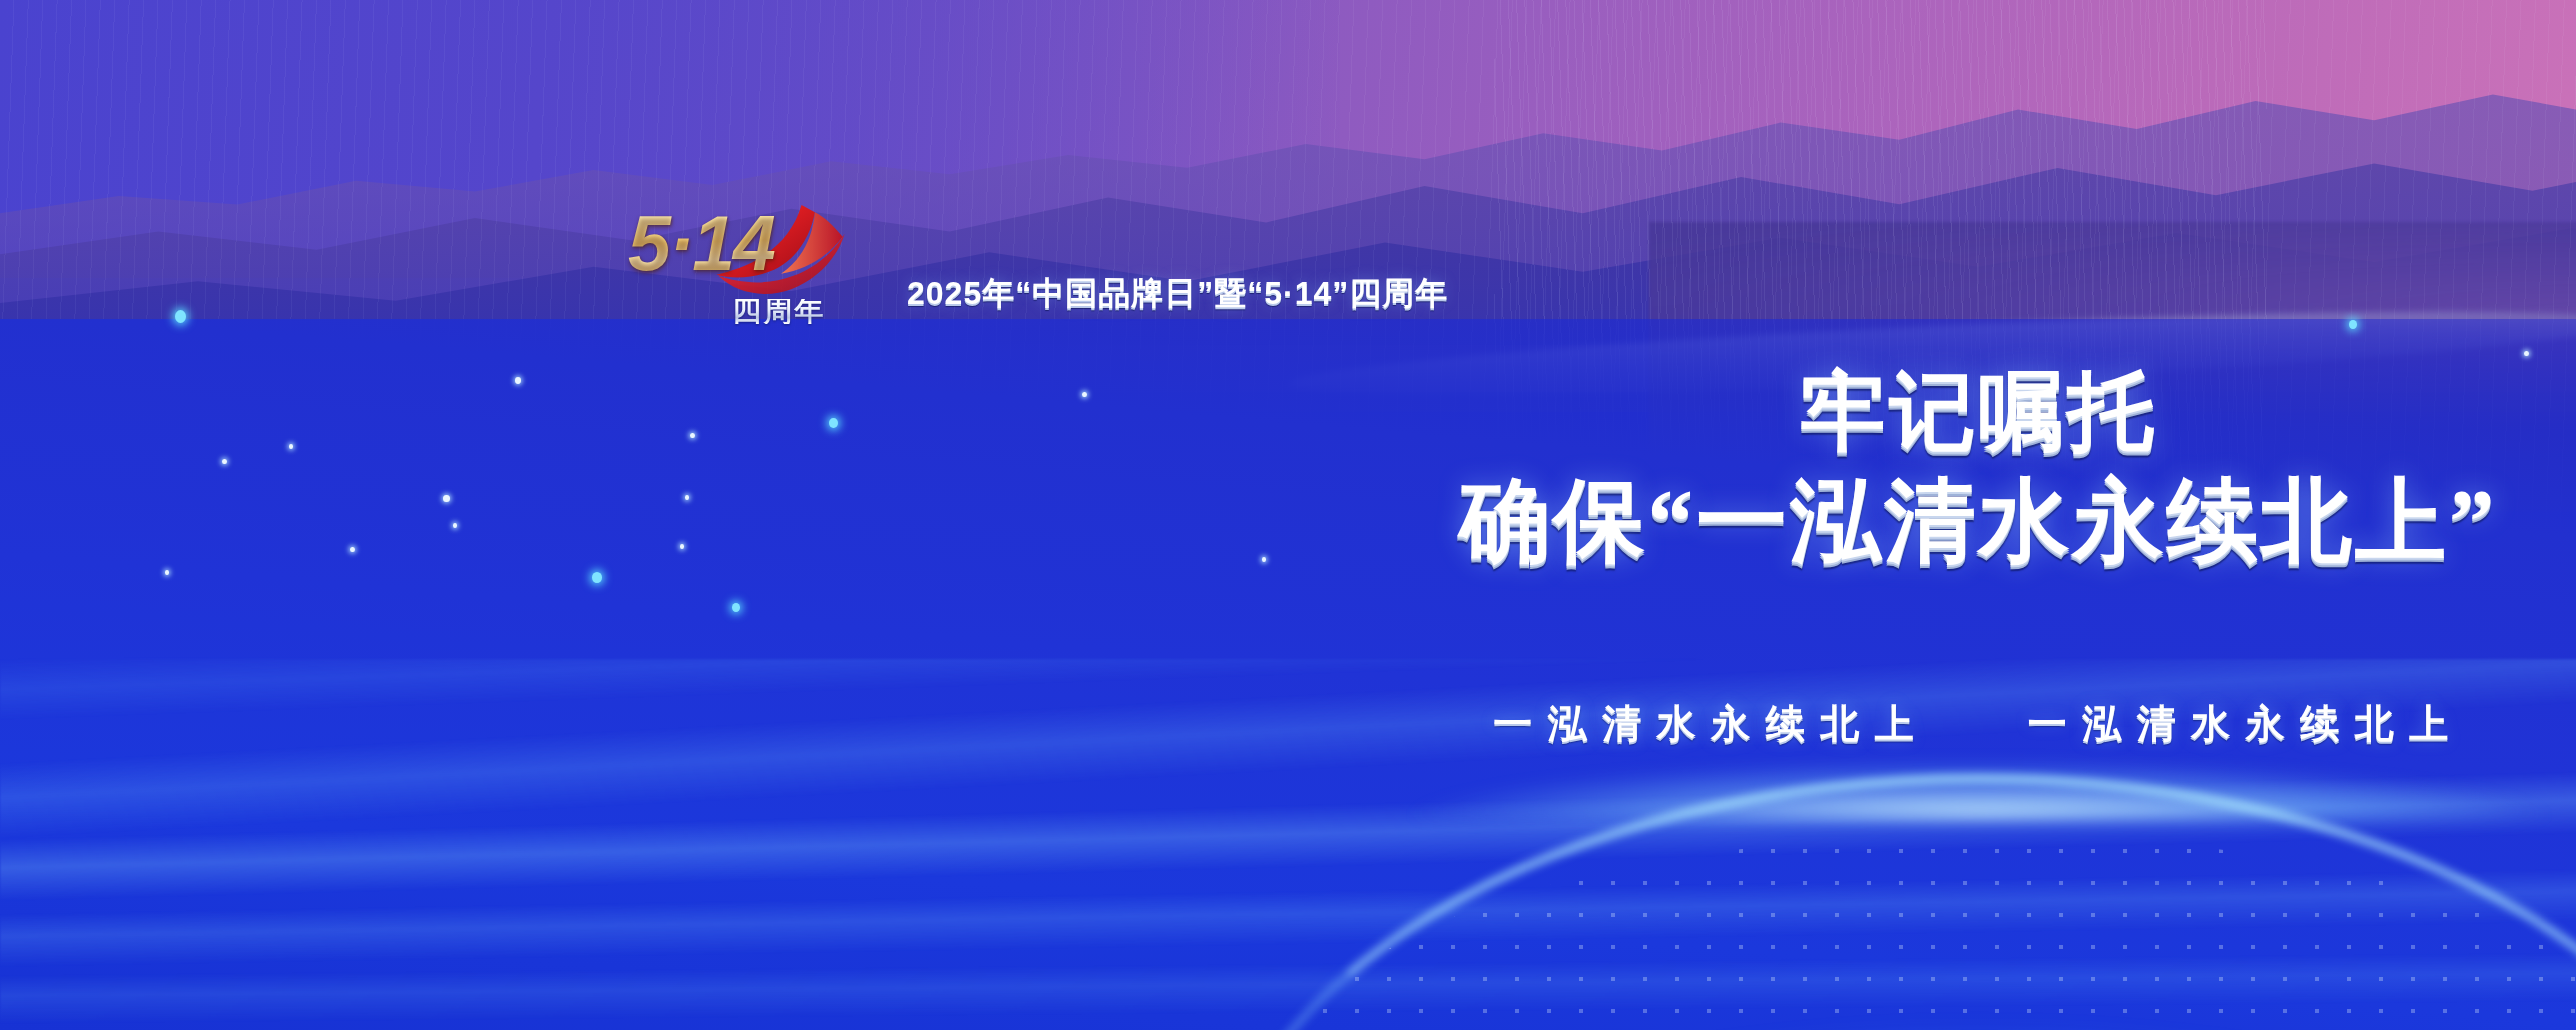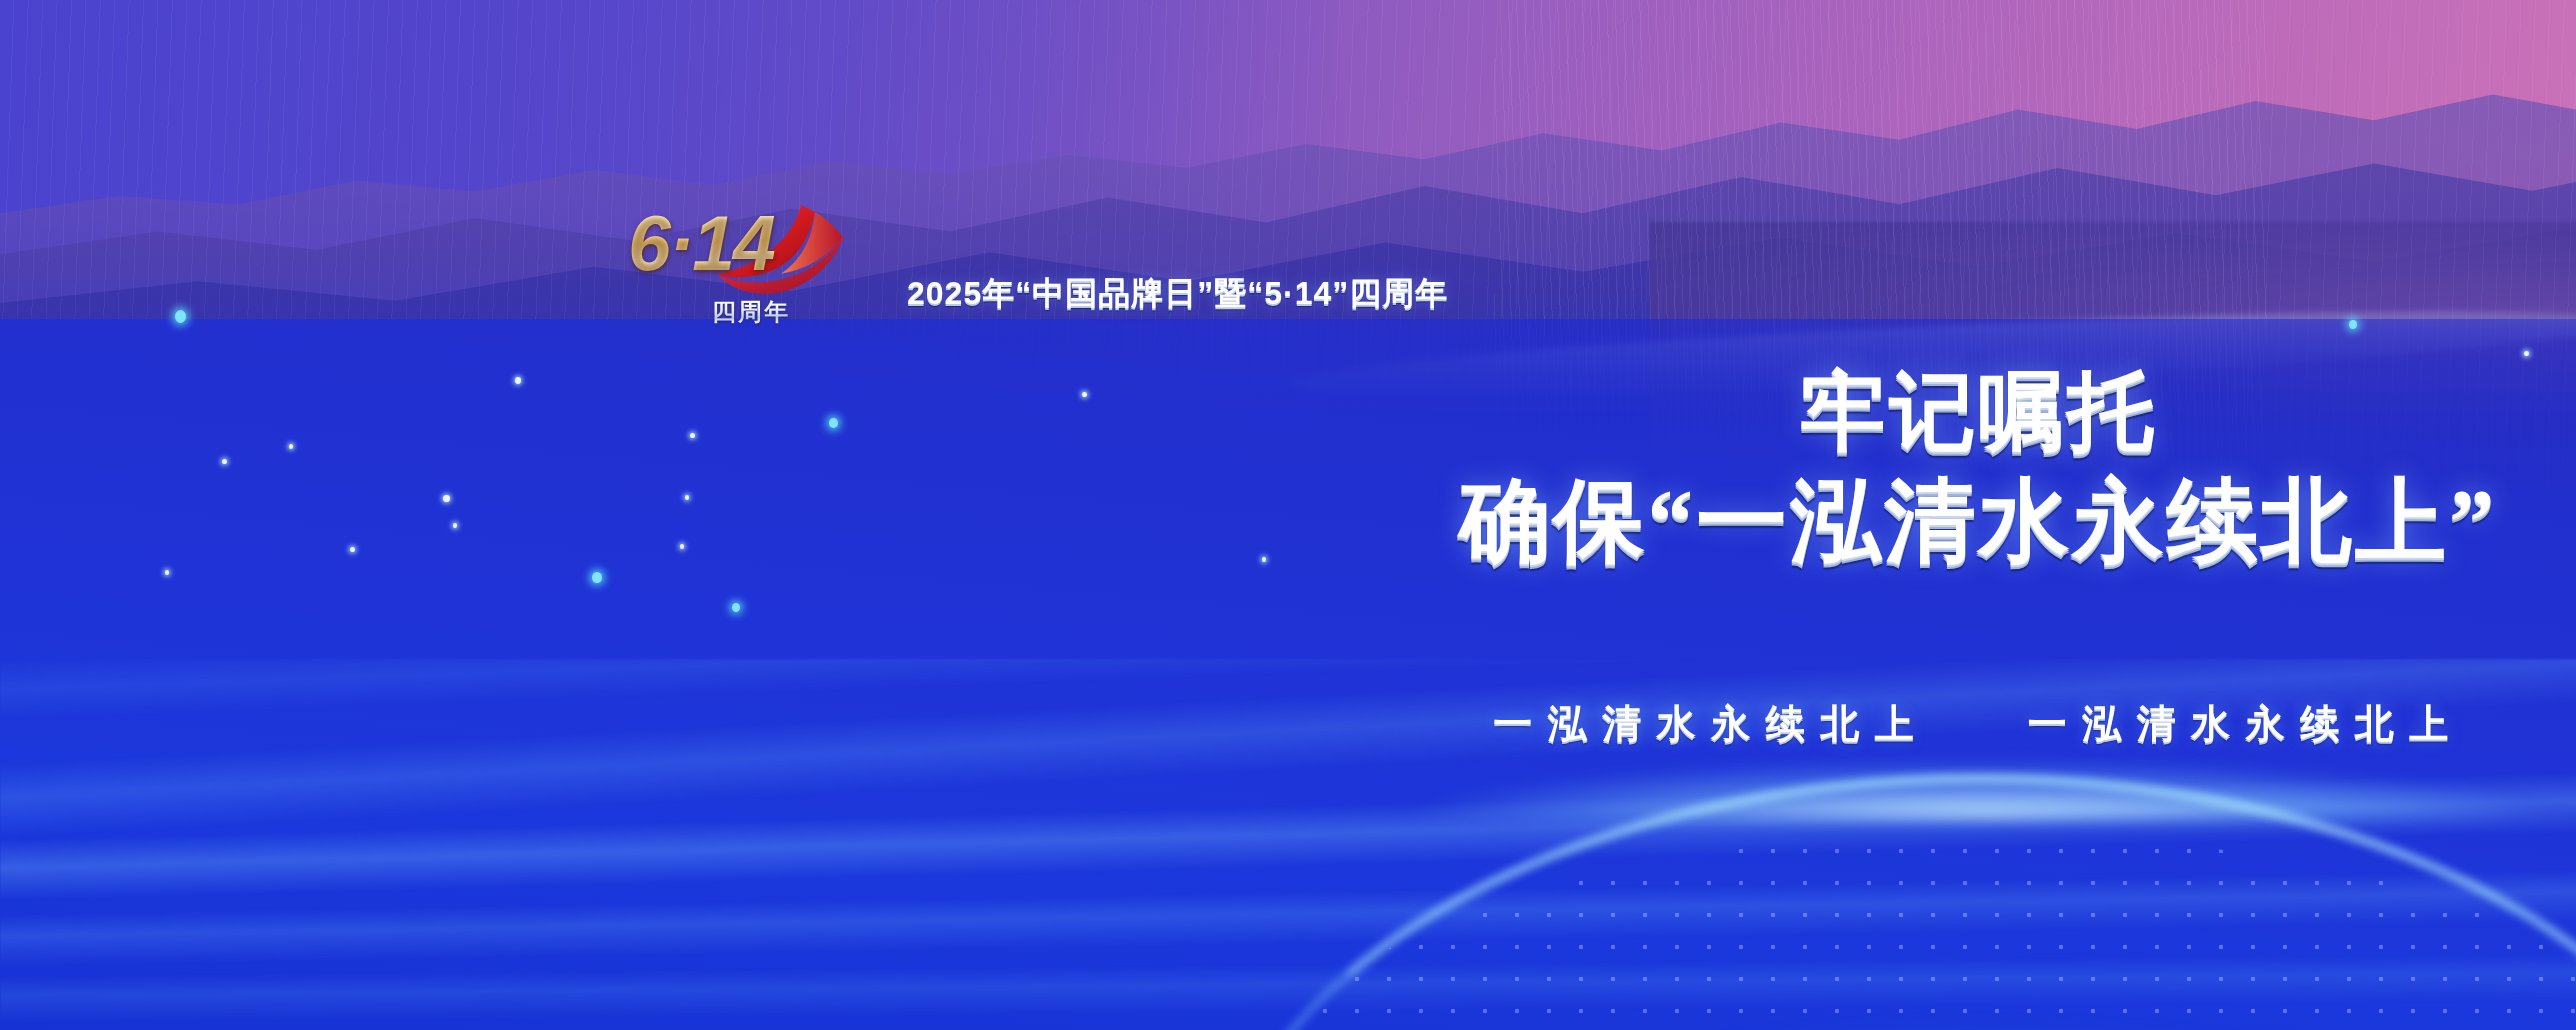--- a/index.html
+++ b/index.html
@@ -143,25 +143,26 @@
     position:absolute; left:0; top:0; width:170px; height:93px;
     font-size:77px; font-weight:bold; font-style:italic; line-height:77px;
     letter-spacing:-2.1px;
     background:linear-gradient(178deg,#fff4cf 0%,#ffe9a4 18%,#f7cf74 40%,
       #ffeab0 58%,#e8bc5e 78%,#fbe6ab 100%);
     -webkit-background-clip:text; background-clip:text; color:transparent;
     text-shadow:0 2.1px 4.1px rgba(60,20,10,.35);
     filter:drop-shadow(1px 1.5px 1px rgba(90,40,10,.45));
   }
   .anniv {
-    position:absolute; left:84px; top:94px; width:118px;
-    font-size:24px; font-weight:bold; letter-spacing:2.1px; line-height:25px;
+    position:absolute; left:92px; top:94px; width:118px;
+    font-size:29px; font-weight:bold; letter-spacing:2.1px; line-height:25px;
     background:linear-gradient(180deg,#ffffff 0%,#e8eefc 45%,#b9c6e4 75%,#ffffff 100%);
     -webkit-background-clip:text; background-clip:text; color:transparent;
     filter:drop-shadow(0.5px 1px 1px rgba(10,20,80,.55));
+    text-align:center;
   }
 
   
   .event-line {
     position:absolute; left:907px; top:272px;
     font-size:32px; font-weight:bold; letter-spacing:1px; white-space:nowrap;
     color:#ffffff;
     text-shadow:0 1.5px 0 #b9c9ea, 0 2.6px 1px rgba(5,15,70,.55), 0 0 13.4px rgba(150,200,255,.35);
   }
 
@@ -243,21 +244,21 @@
           </linearGradient>
           <linearGradient id="rib2" x1="0" y1="0" x2="1" y2="0">
             <stop offset="0%" stop-color="#ff7a4a"></stop>
             <stop offset="100%" stop-color="#c2101c"></stop>
           </linearGradient>
         </defs>
         <path d="M188 4 C176 46 150 78 118 100 C 86 122 52 132 22 140 C 58 150 104 146 142 126 C 182 104 206 62 214 18 Z" fill="url(#rib)"></path>
         <path d="M214 18 C 210 70 186 112 148 138 C 196 130 240 104 268 66 C 250 44 234 28 214 18 Z" fill="url(#rib2)" opacity=".92"></path>
         <path d="M26 142 C 70 158 126 160 172 142 C 216 126 252 94 272 60 C 258 106 220 148 168 168 C 120 186 62 178 26 142 Z" fill="url(#rib)" opacity=".88"></path>
       </svg>
-      <div class="num514">6·14</div>
+      <div class="num514">5·14</div>
       <div class="anniv">四周年</div>
     </div>
 
     <div class="event-line">2025年“中国品牌日”暨“5·14”四周年</div>
 
     <div class="headline">
       <div class="hl1">牢记嘱托</div>
       <div class="hl2">确保“一泓清水永续北上”</div>
     </div>
 

